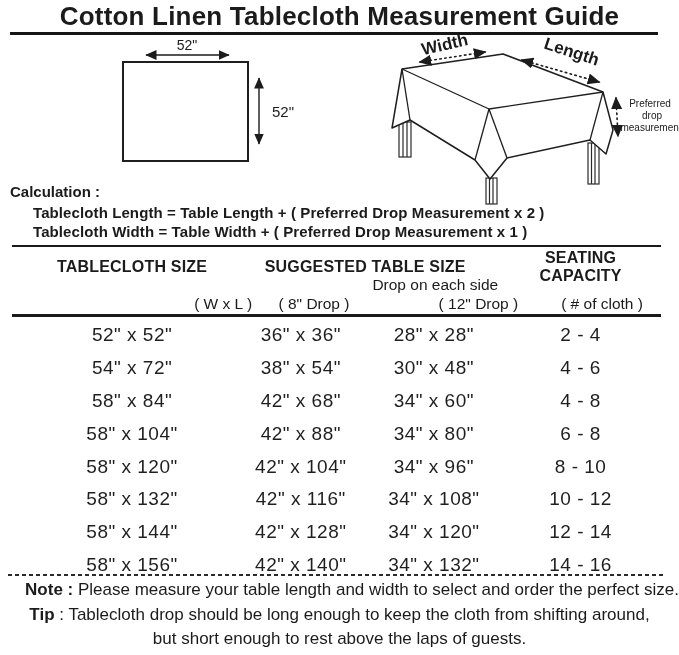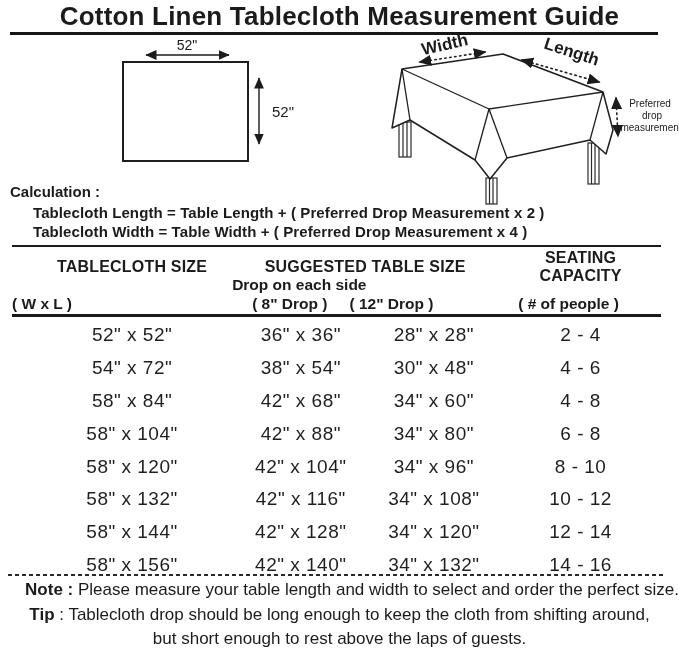--- a/index.html
+++ b/index.html
@@ -24,21 +24,21 @@
   .calc-lines { margin-left:23px; margin-top:3px; }
   .calc-line { font-size:15px; font-weight:700; line-height:19px; letter-spacing:0.1px; }
 
   .size-table {
     position:absolute; left:12px; top:245px; width:649px;
     border-top:2px solid #1a1a1a;
   }
   .thead { padding-top:10px; display:grid; grid-template-columns:37% 15% 26% 22%;
     grid-template-rows:20px 16px 21px; border-bottom:3px solid #1a1a1a; }
   .h-main { font-size:16px; font-weight:700; text-align:center; letter-spacing:0.2px; align-self:center; }
-  .h-sub  { font-size:15.5px; font-weight:700; text-align:left; align-self:center; }
+  .h-sub  { font-size:15.5px; font-weight:400; text-align:right; align-self:center; }
   .c1 { grid-column:1; } .c2 { grid-column:2; } .c3 { grid-column:3; } .c4 { grid-column:4; }
   .span23 { grid-column:2 / span 2; transform:translateX(-20px); }
   .r1 { grid-row:1; } .r2 { grid-row:2; } .r3 { grid-row:3; }
   .c4pad { padding-right:18px; }
 
   .tbody { padding-top:2px; }
   .trow { display:grid; grid-template-columns:37% 15% 26% 22%; height:32.8px; align-items:center; }
   .tcell { font-size:19px; font-weight:400; text-align:center; letter-spacing:0.5px; color:#1f1f1f; }
 
   .dash-rule {
@@ -112,34 +112,34 @@
       <text x="650" y="107" font-size="10" text-anchor="middle">Preferred</text>
       <text x="652" y="119" font-size="10" text-anchor="middle">drop</text>
       <text x="651" y="131" font-size="10" text-anchor="middle">measurement</text>
     </g>
   </svg>
 
   <div class="calc">
     <div class="calc-heading">Calculation :</div>
     <div class="calc-lines">
       <div class="calc-line">Tablecloth Length = Table Length + ( Preferred Drop Measurement x 2 )</div>
-      <div class="calc-line">Tablecloth Width = Table Width + ( Preferred Drop Measurement x 4 )</div>
+      <div class="calc-line">Tablecloth Width = Table Width + ( Preferred Drop Measurement x 1 )</div>
     </div>
   </div>
 
   <div class="size-table">
     <div class="thead">
       <div class="h-main c1 r1">TABLECLOTH SIZE</div>
       <div class="h-main span23 r1">SUGGESTED TABLE SIZE</div>
       <div class="h-main c4 r1 c4pad">SEATING CAPACITY</div>
       <div class="h-sub span23 r2">Drop on each side</div>
       <div class="h-sub c1 r3">( W x L )</div>
       <div class="h-sub c2 r3">( 8" Drop )</div>
       <div class="h-sub c3 r3">( 12" Drop )</div>
-      <div class="h-sub c4 r3 c4pad">( # of people )</div>
+      <div class="h-sub c4 r3 c4pad">( # of cloth )</div>
     </div>
     <div class="tbody">
       <div class="trow">
         <div class="tcell">52" x 52"</div>
         <div class="tcell">36" x 36"</div>
         <div class="tcell">28" x 28"</div>
         <div class="tcell c4pad">2 - 4</div>
       </div>
       <div class="trow">
         <div class="tcell">54" x 72"</div>

